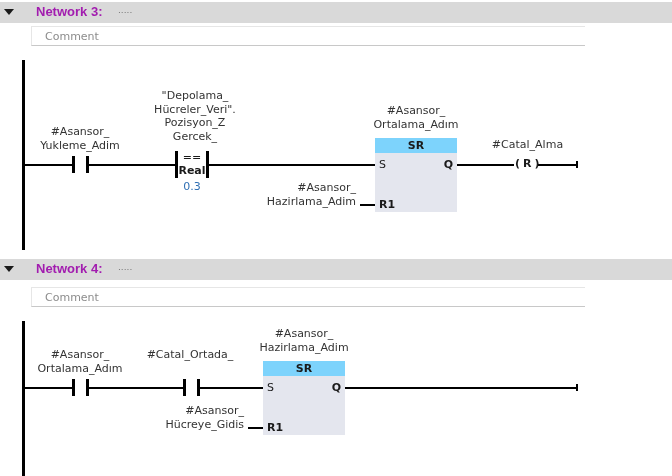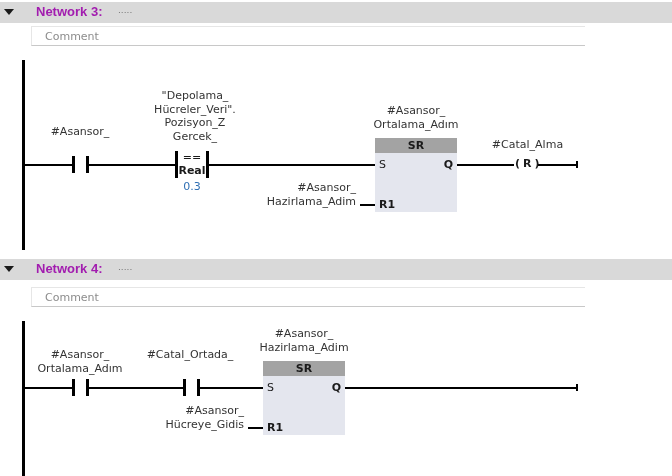--- a/index.html
+++ b/index.html
@@ -11,21 +11,21 @@
   .comment { position: absolute; left: 31px; width: 554px; height: 20px; border-top: 1px solid #e6e6e6; border-left: 1px solid #e6e6e6; border-bottom: 1px solid #c8c8c8; font-size: 11px; color: #8c8c8c; padding-left: 13px; line-height: 20px; box-sizing: border-box; font-family: "DejaVu Sans", sans-serif; }
   .rail { position: absolute; left: 22px; width: 3px; background: #000; }
   .wire { position: absolute; height: 2px; background: #000; }
   .vbar { position: absolute; width: 3px; background: #000; }
   .label { position: absolute; font-size: 11px; color: #333; text-align: center; line-height: 13.5px; white-space: nowrap; font-family: "DejaVu Sans", sans-serif; }
   .label.right { text-align: right; }
   .cmp-text { position: absolute; font-size: 11px; color: #1a1a1a; text-align: center; font-family: "DejaVu Sans", sans-serif; }
   .cmp-text.bold { font-weight: bold; }
   .cmp-val { position: absolute; font-size: 11px; color: #2f6fb3; text-align: center; }
   .box { position: absolute; width: 82px; height: 74px; background: #e4e6ee; }
-  .box .hdr { position: absolute; left: 0; top: 0; width: 82px; height: 15px; background: #a3a3a3; font-size: 11px; font-weight: bold; color: #1a1a1a; text-align: center; line-height: 15px; }
+  .box .hdr { position: absolute; left: 0; top: 0; width: 82px; height: 15px; background: #7dd3fc; font-size: 11px; font-weight: bold; color: #1a1a1a; text-align: center; line-height: 15px; }
   .box .pin { position: absolute; font-size: 11px; color: #1a1a1a; }
   .box .pin.bold { font-weight: bold; }
   .endtick { position: absolute; width: 2px; height: 7px; background: #000; }
   .coil { position: absolute; font-size: 11px; font-weight: bold; color: #1a1a1a; background: #fff; padding: 0 1px; line-height: 14px; }
 </style>
 </head>
 <body>
 
 <div class="net-header" style="top:2px;">
   <div class="tri"></div>
@@ -34,20 +34,21 @@
 </div>
 <div class="comment" style="top:26px;">Comment</div>
 
 <div class="rail" style="top:60px; height:190px;"></div>
 
 <div class="wire" style="left:25px; top:164px; width:48px;"></div>
 
 <div>
   <div class="label" style="left:30px; top:125px; width:100px;">
     <div>#Asansor_</div>
+    <div>Yukleme_Adim</div>
   </div>
   <div class="vbar" style="left:72px; top:156px; height:17px;"></div>
   <div class="vbar" style="left:86px; top:156px; height:17px;"></div>
 </div>
 <div class="wire" style="left:89px; top:164px; width:87px;"></div>
 
 <div>
   <div class="label" style="left:130px; top:89px; width:130px;">
     <div>"Depolama_</div>
     <div>Hücreler_Veri".</div>

